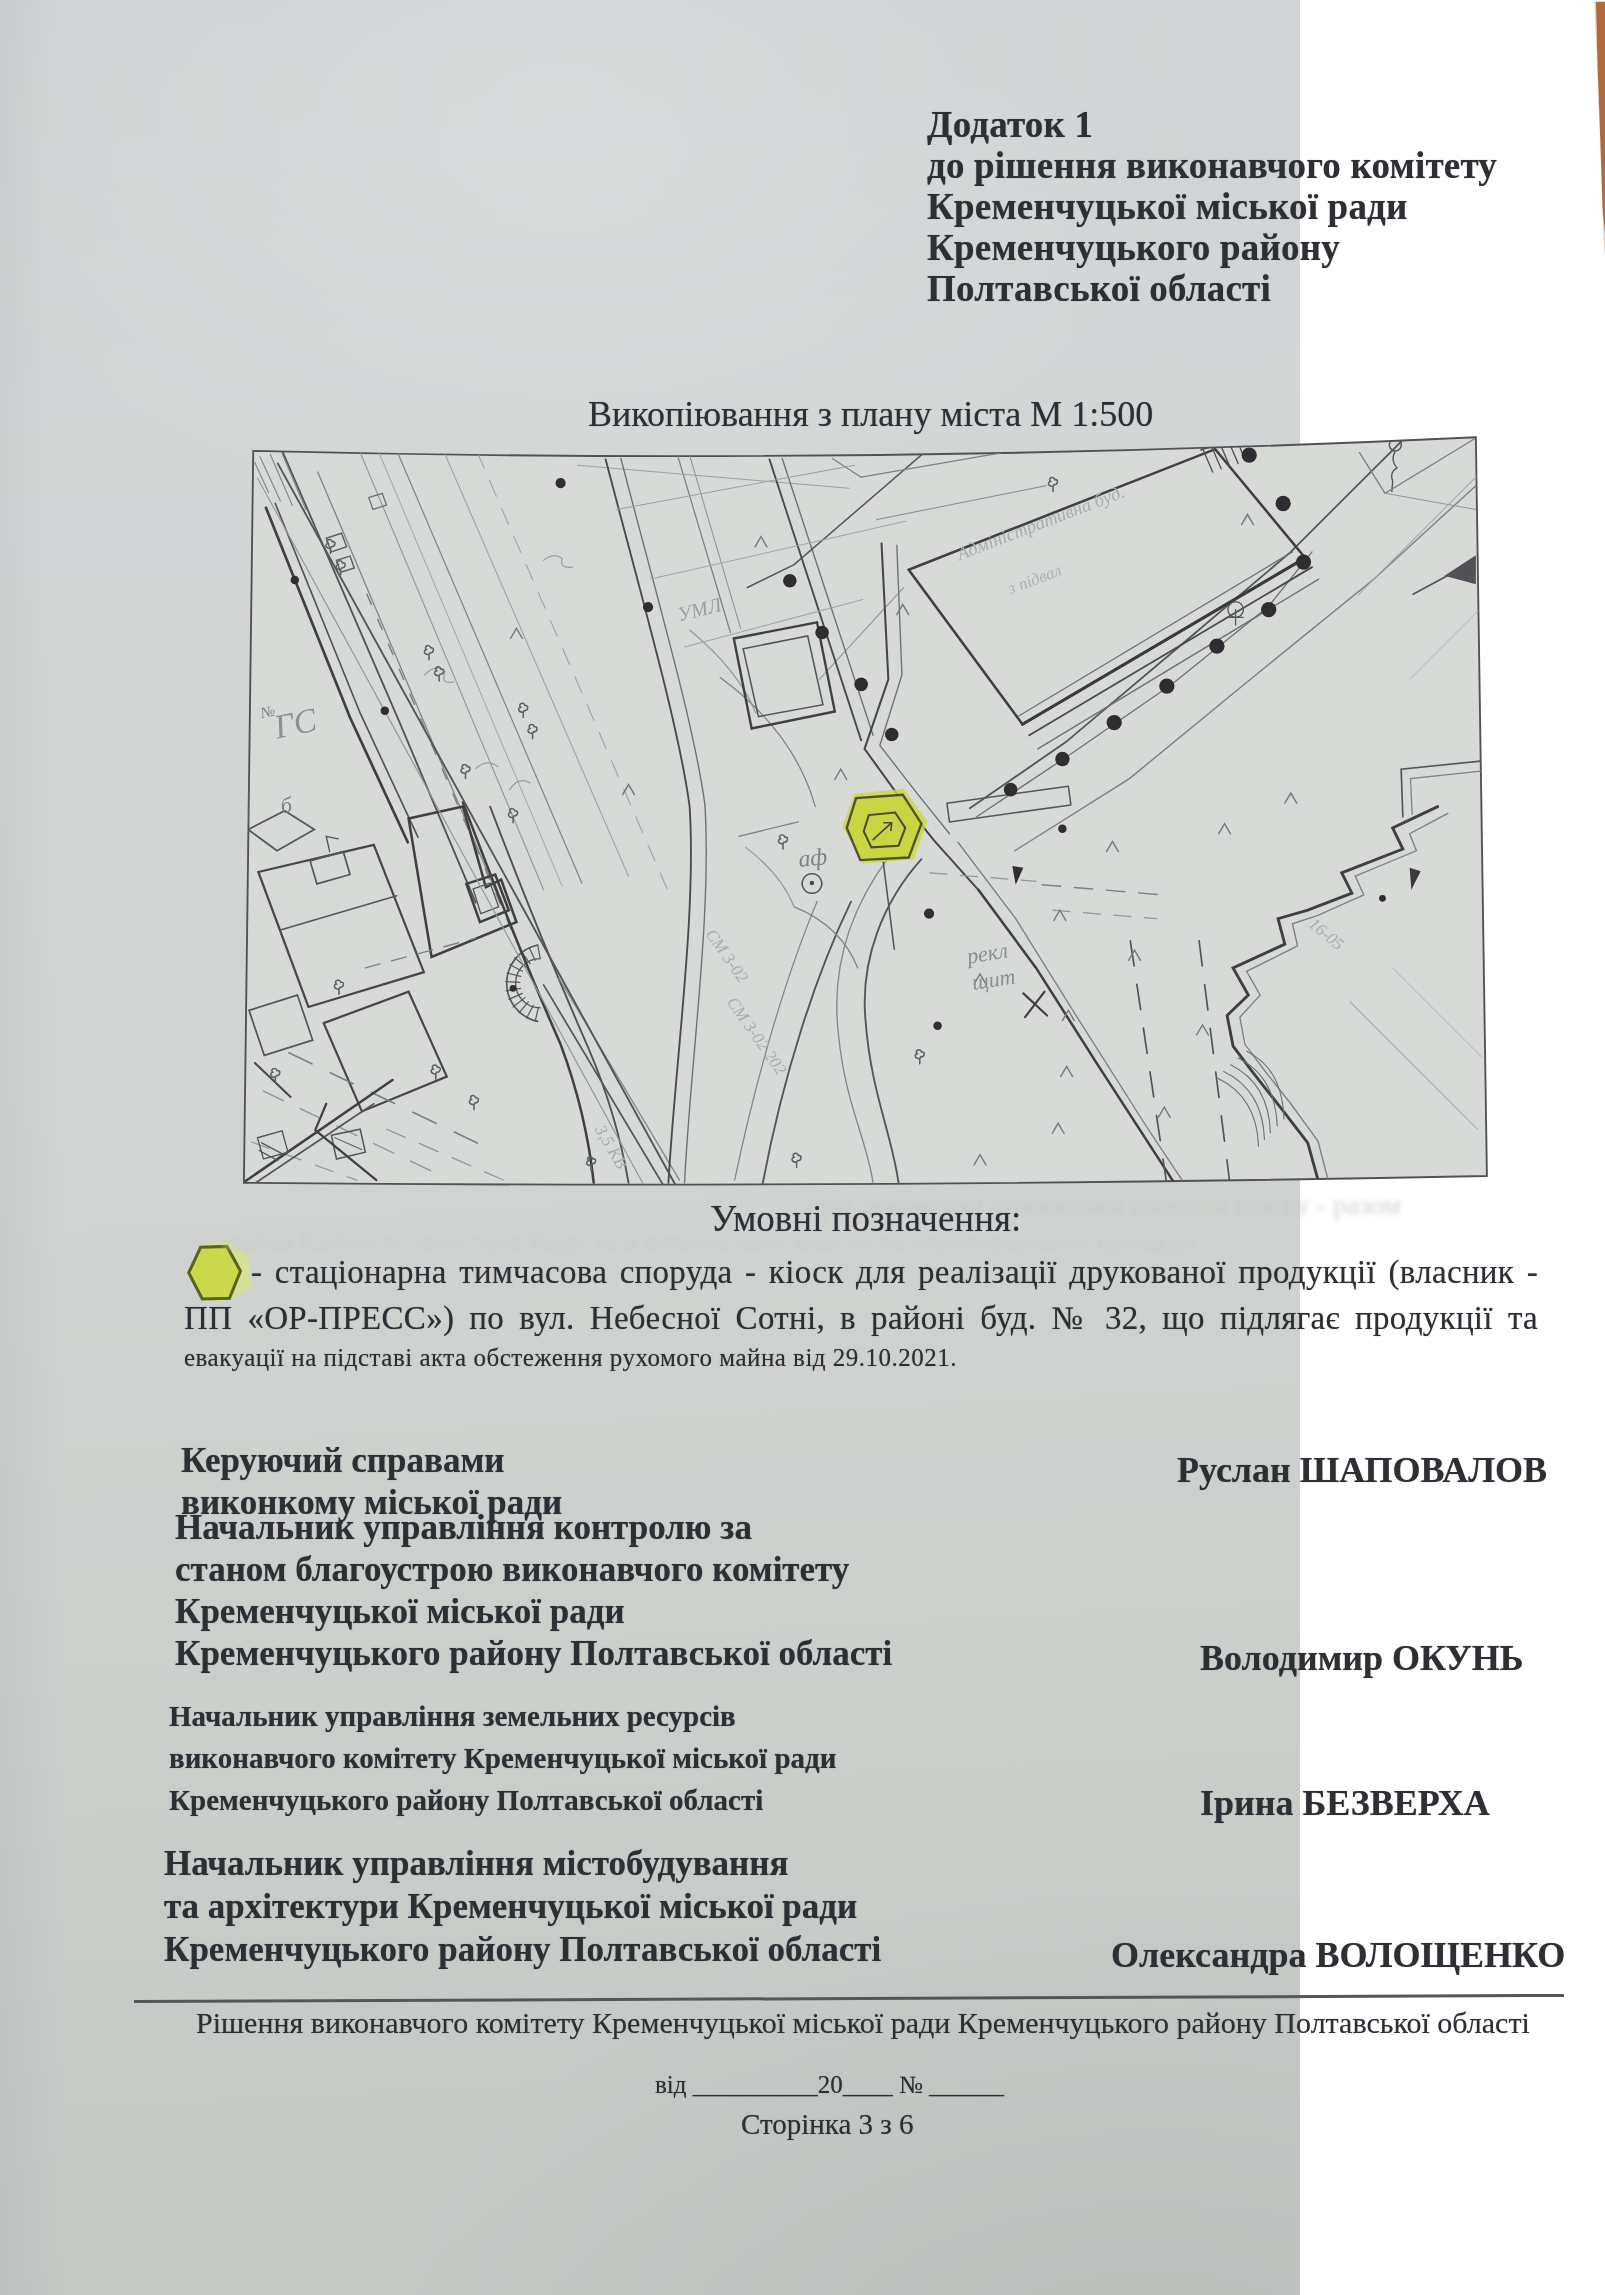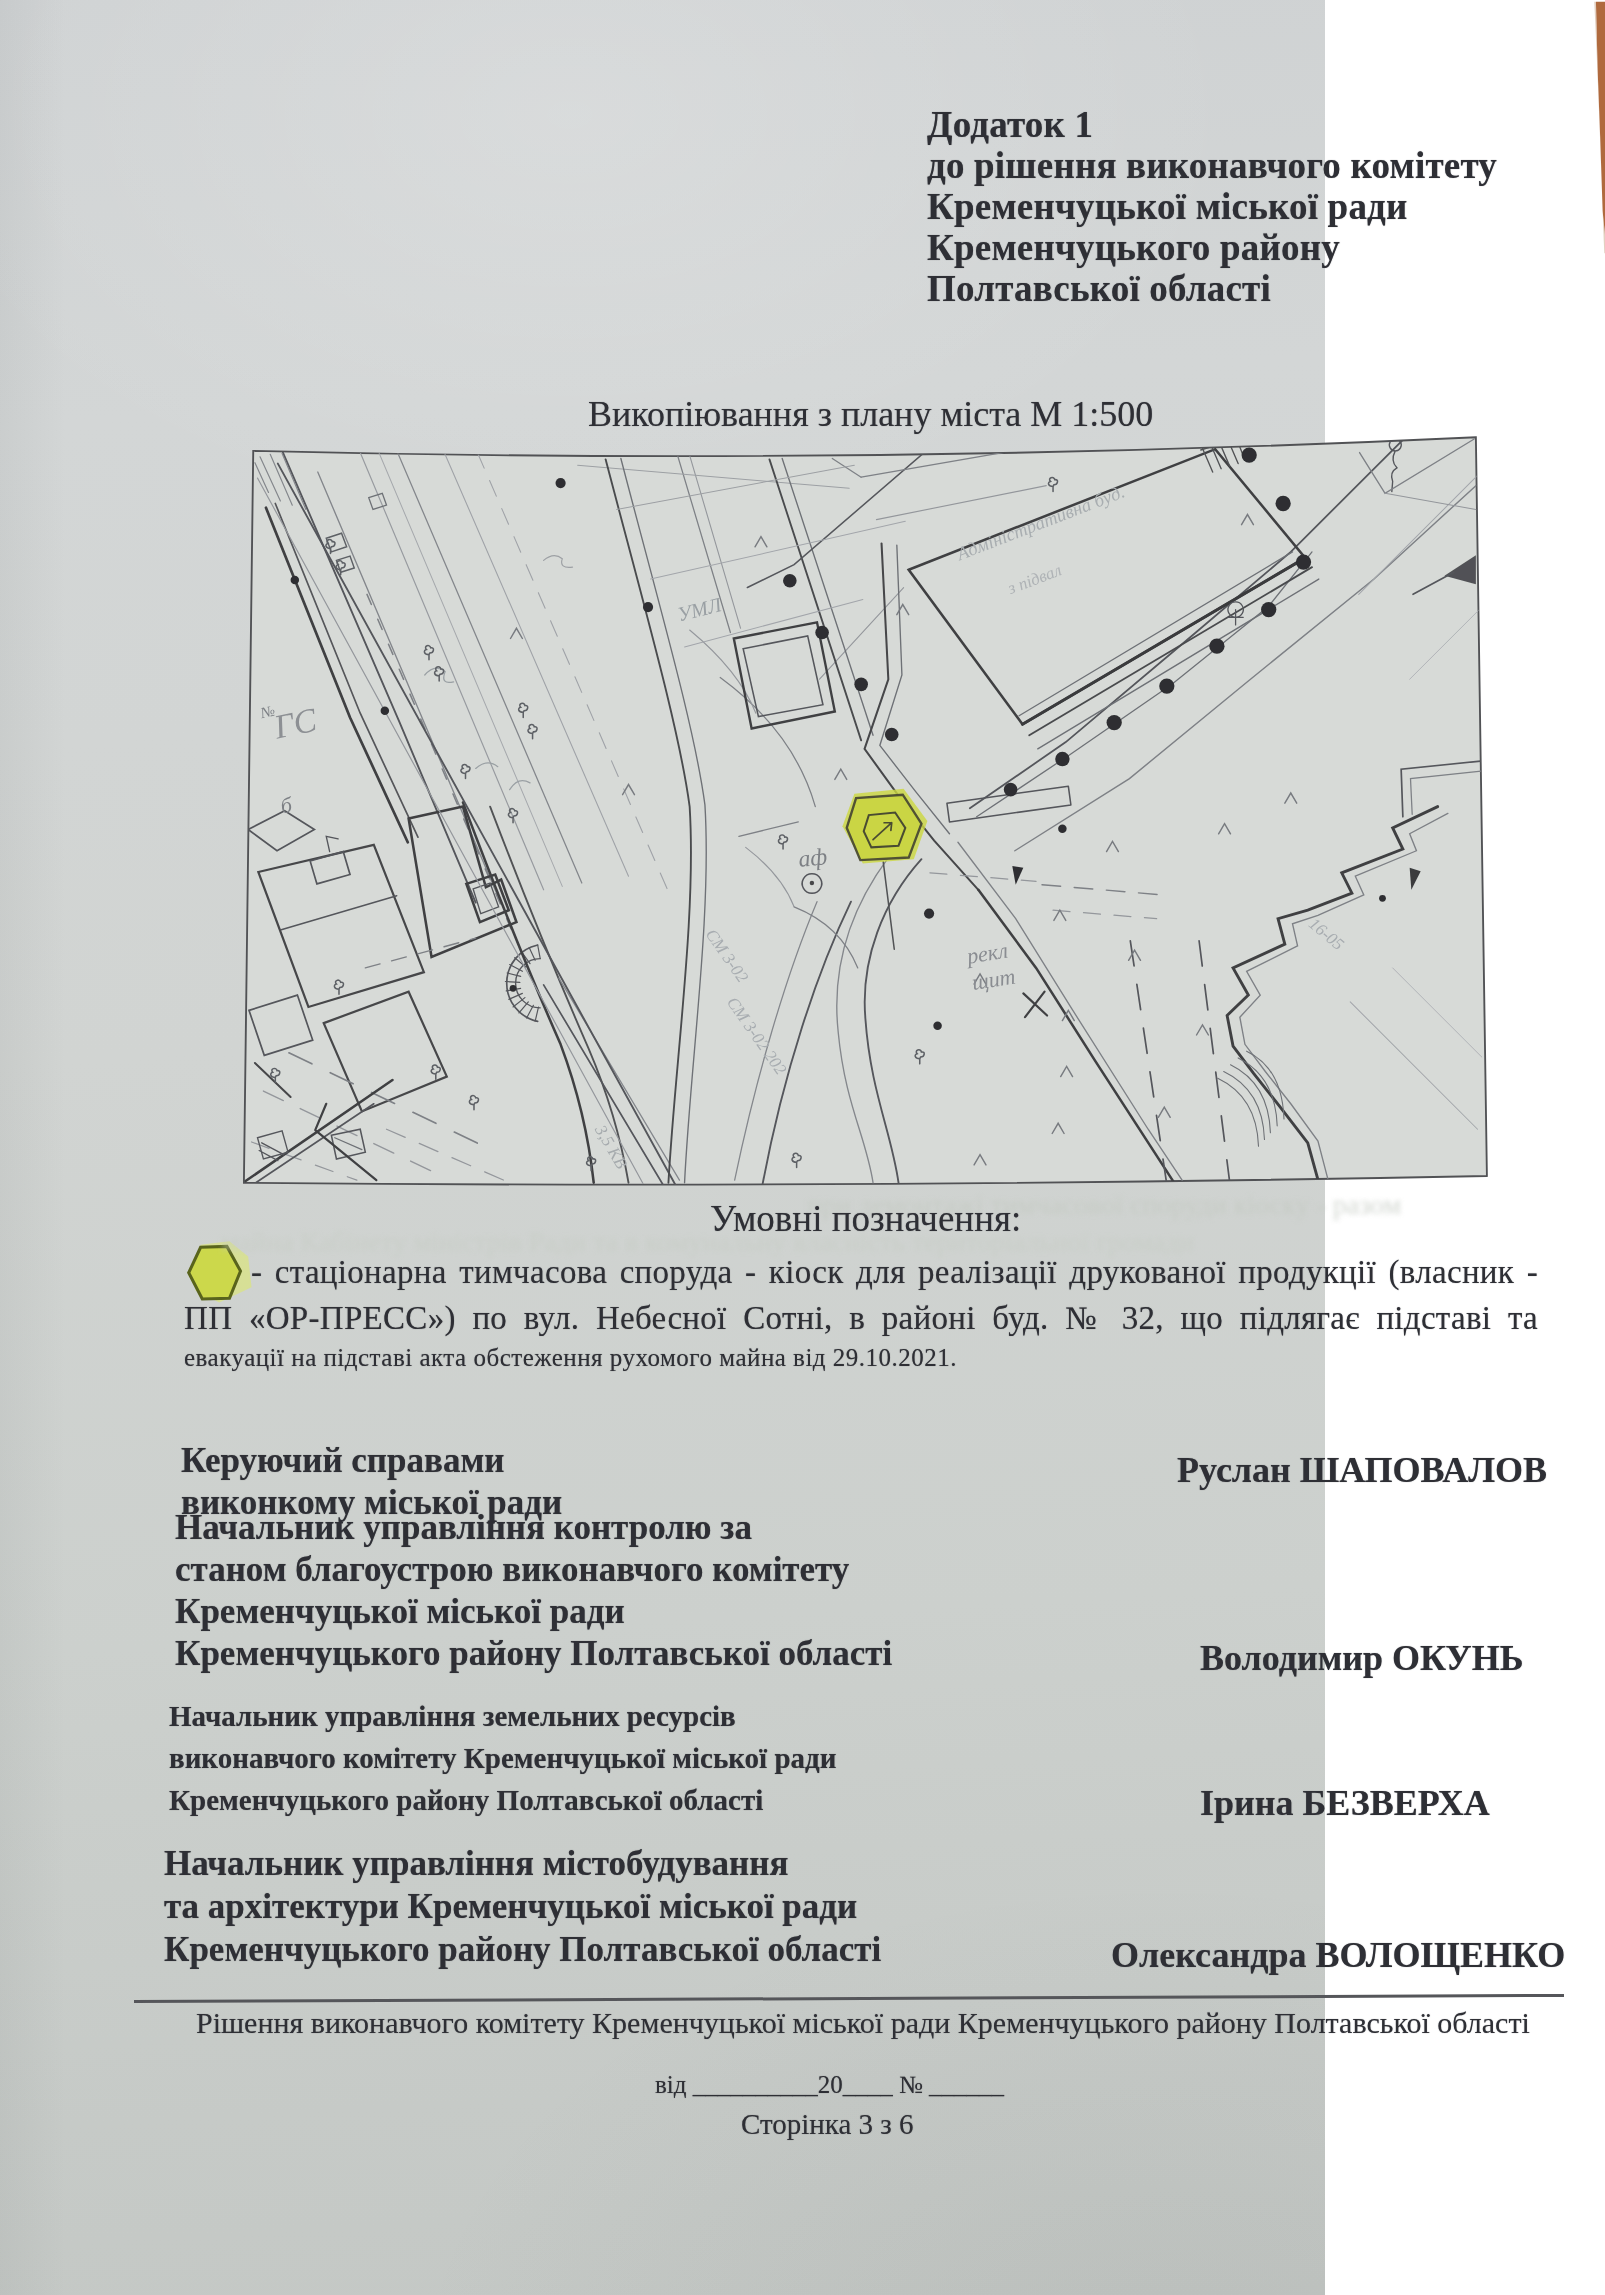--- a/index.html
+++ b/index.html
@@ -1,20 +1,20 @@
 <!DOCTYPE html>
 <html style="font-size:13.6px"><head>
 <meta charset="utf-8">
 <style>
   html,body{margin:0;padding:0;}
   body{width:1606px;height:2295px;overflow:hidden;}
   .page{position:relative;width:1300px;height:2295px;
     background:radial-gradient(ellipse 679px 425px at 43% 5%,rgba(255,255,255,0.18),rgba(255,255,255,0) 100%),
     linear-gradient(177deg,#cfd2d3 0%,#d3d6d6 18%,#d1d4d2 45%,#ccd0cd 70%,#c6cac7 90%,#c4c8c5 100%);
-    font-family:"Liberation Serif",serif;color:#2e2f35;padding-left:25px;}
+    font-family:"Liberation Serif",serif;color:#2e2f35;}
   .vig{position:absolute;left:0;top:0;width:100%;height:100%;
     background:linear-gradient(90deg,rgba(90,95,96,0.07),rgba(90,95,96,0) 5%),
                radial-gradient(ellipse 1274px 849px at 88% 104%,rgba(70,76,74,0.08),rgba(70,76,74,0) 60%);}
   .t{position:absolute;white-space:nowrap;}
   .b{font-weight:bold;}
   .soft{text-shadow:0 0 1px rgba(46,47,53,0.55);}
 </style>
 </head>
 <body>
 <div class="page">
@@ -312,21 +312,21 @@
 </g>
 </svg>
 
 <div class="t" style="left:807px;top:1189px;font-size:28px;color:#c3c9c1;filter:blur(2.5px);opacity:0.75;">при демонтажі тимчасової споруди кіоску - разом</div>
 <div class="t" style="left:221px;top:1226px;font-size:28px;color:#c6ccc4;filter:blur(2.7px);opacity:0.7;">майна Кабінету міністрів Ради та в комунальну власність територіальної громади</div>
 
 <div class="t soft" style="left:710px;top:1197px;font-size:37px;">Умовні позначення:</div>
 
 <div class="t soft" style="left:251px;top:1254px;width:1287px;font-size:33px;letter-spacing:0.3px;text-align:justify;text-align-last:justify;">- стаціонарна тимчасова споруда - кіоск для реалізації друкованої продукції (власник -</div>
 
-<div class="t soft" style="left:184px;top:1300px;width:1354px;font-size:33px;letter-spacing:0.3px;text-align:justify;text-align-last:justify;">ПП «ОР-ПРЕСС») по вул. Небесної Сотні, в районі буд. № 32, що підлягає підставі та</div>
+<div class="t soft" style="left:184px;top:1300px;width:1354px;font-size:33px;letter-spacing:0.3px;text-align:justify;text-align-last:justify;">ПП «ОР-ПРЕСС») по вул. Небесної Сотні, в районі буд. № 32, що підлягає продукції та</div>
 
 <div class="t soft" style="left:184px;top:1344px;font-size:25px;letter-spacing:0.5px;">евакуації на підставі акта обстеження рухомого майна від 29.10.2021.</div>
 
 <div class="t b soft" style="left:181px;top:1403px;font-size:35px;line-height:42px;margin-top:37px;">
 Керуючий справами<br>
 виконкому міської ради
 </div>
 
 <div class="t b soft" style="left:1177px;top:1449px;font-size:36px;">Руслан ШАПОВАЛОВ</div>
 

